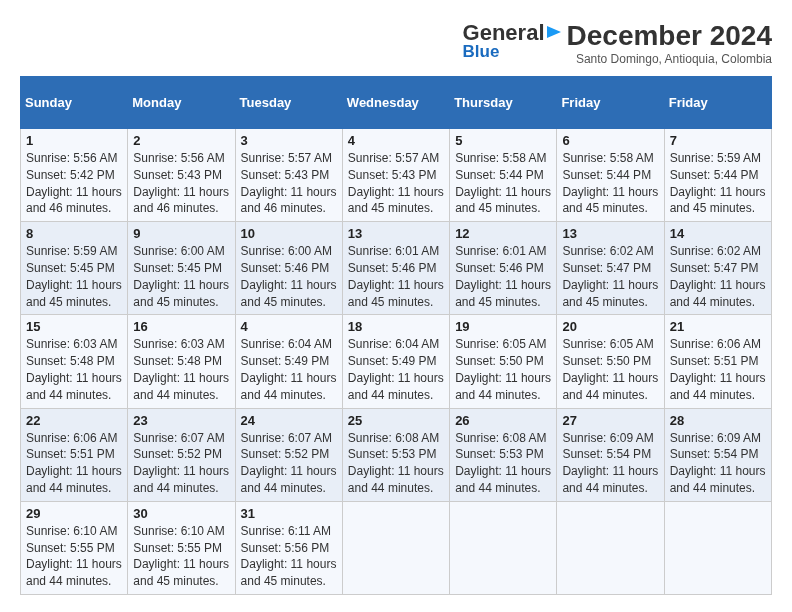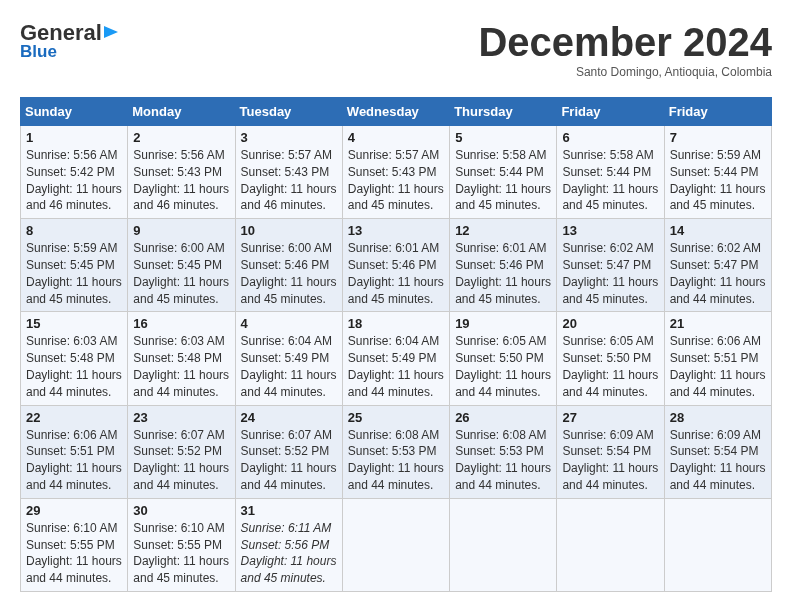--- a/index.html
+++ b/index.html
@@ -5,50 +5,50 @@
     * { box-sizing: border-box; margin: 0; padding: 0; }
     body {
       font-family: Arial, sans-serif;
       background: #fff;
       width: 792px;
       min-height: 612px;
       padding: 20px;
     }
     .header-area {
       display: flex;
-      justify-content: space-between;
+      justify-content: flex-end;
       align-items: flex-start;
-      margin-bottom: 18px;
+      margin-bottom: 10px;
     }
     .logo {
       display: flex;
       flex-direction: column;
       align-items: flex-start;
     }
     .title-area {
       text-align: right;
     }
     .calendar-title {
-      font-size: 40px;
+      font-size: 28px;
       font-weight: bold;
       color: #333;
     }
     .calendar-subtitle {
       font-size: 12px;
       color: #555;
     }
     table {
       width: 100%;
       border-collapse: collapse;
       font-size: 11px;
     }
     thead tr th {
       background-color: #2d6db5;
       color: #fff;
-      padding: 6px 4px;
+      padding: 18px 4px;
       text-align: left;
       font-size: 13px;
       font-weight: bold;
       border: 1px solid #2d6db5;
     }
     tbody tr td {
       border: 1px solid #ccc;
       padding: 4px 5px;
       vertical-align: top;
       width: calc(100% / 7);
@@ -230,21 +230,21 @@
       </tr>
       <tr>
         <td><span class="day-num">29</span><span class="day-info" style="white-space: pre-line;">Sunrise: 6:10 AM
 Sunset: 5:55 PM
 Daylight: 11 hours
 and 44 minutes.</span></td>
         <td><span class="day-num">30</span><span class="day-info" style="white-space: pre-line;">Sunrise: 6:10 AM
 Sunset: 5:55 PM
 Daylight: 11 hours
 and 45 minutes.</span></td>
-        <td><span class="day-num">31</span><span class="day-info" style="white-space: pre-line; font-style: italic;">Sunrise: 6:11 AM
+        <td><span class="day-num">31</span><span class="day-info" style="white-space: pre-line;">Sunrise: 6:11 AM
 Sunset: 5:56 PM
 Daylight: 11 hours
 and 45 minutes.</span></td>
         <td class="empty-cell"></td>
         <td class="empty-cell"></td>
         <td class="empty-cell"></td>
         <td class="empty-cell"></td>
       </tr>
     </tbody>
 </table>

